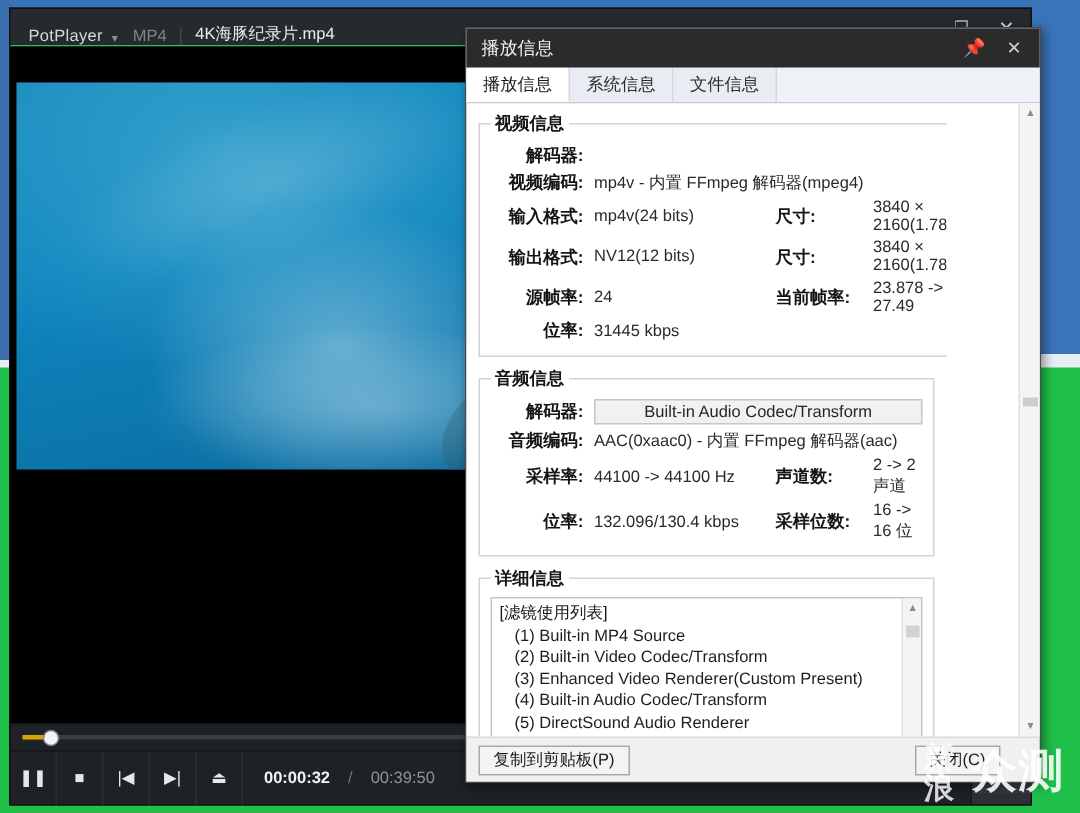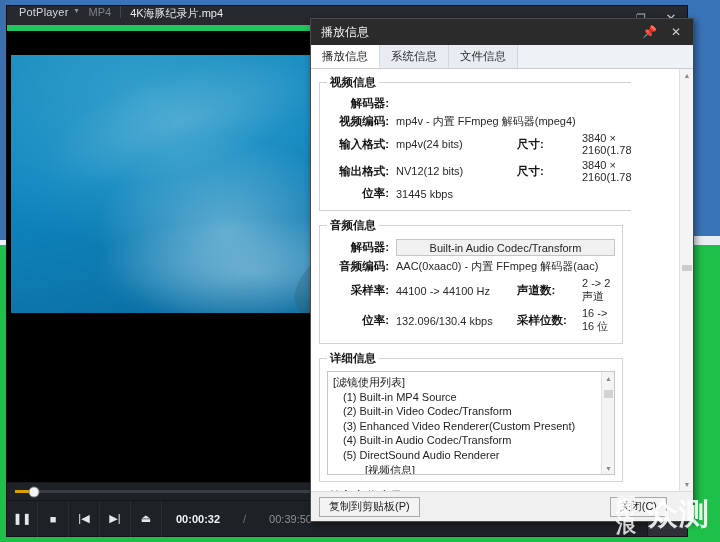--- a/index.html
+++ b/index.html
@@ -23,24 +23,24 @@
   
   #potplayer {
     position: absolute; left: 6px; top: 5px;
     width: 682px; height: 532px;
     background: #1b1d21;
     border: 1px solid #0e1013;
     display: flex; flex-direction: column;
   }
   .pp-titlebar {
     height: 25px; background: #26292e;
-    display: flex; align-items: flex-start;
+    display: flex; align-items: flex-end;
     color: #c7ccd1; font-size: 11px;
     position: relative; flex: none;
-    border-bottom: 6px solid #22c55e;
+    border-bottom: 1px solid #22c55e;
   }
   .pp-logo { padding: 0 6px 0 12px; color: #d6dade; letter-spacing: .2px; }
   .pp-caret { font-size: 8px; color: #8a9096; margin-right: 10px; }
   .pp-sep-v { width: 1px; height: 12px; background: #41464c; margin: 0 9px; }
   .pp-fmt { color: #7d848b; font-size: 11px; }
   .pp-fname { color: #e8ecef; font-size: 11px; font-weight: normal; }
   .pp-wbtns {
     position: absolute; right: 0; top: 0; height: 25px;
     display: flex; align-items: center;
   }
@@ -109,21 +109,21 @@
 
   .pp-controls {
     height: 36px; background:#1e2125; flex:none;
     display:flex; align-items:center; color:#cfd4d9;
     border-top:1px solid #15171a;
   }
   .pp-cbtn {
     width: 31px; height: 36px; display:flex; align-items:center; justify-content:center;
     border-right: 1px solid #2a2e33; font-size: 11px; color:#e4e8eb;
   }
-  .pp-time { padding-left: 14px; font-size: 11px; display:flex; gap:23px; align-items:center; }
+  .pp-time { padding-left: 14px; font-size: 11px; display:flex; gap:12px; align-items:center; }
   .pp-time .cur { color:#f0f3f5; font-weight:bold; }
   .pp-time .slash { color:#6e757b; }
   .pp-time .tot { color:#8b9298; }
 
   
   .pp-playlist {
     width: 40px; flex:none; background:#2d3035; border-left:1px solid #15171a;
     position: relative;
   }
   .pl-item {
@@ -336,20 +336,26 @@
           <span class="col2-val">3840 × 2160(1.78:1)</span>
         </div>
 
         <div class="row2">
           <span class="lbl">输出格式</span>
           <span class="first-val">NV12(12 bits)</span>
           <span class="col2-lbl">尺寸</span>
           <span class="col2-val">3840 × 2160(1.78:1)</span>
         </div>
 
+        <div class="row2">
+          <span class="lbl">源帧率</span>
+          <span class="first-val">24</span>
+          <span class="col2-lbl">当前帧率</span>
+          <span class="col2-val">23.878 -&gt; 27.49</span>
+        </div>
 
         <div class="row">
           <span class="lbl">位率</span>
           <span class="val">31445 kbps</span>
         </div>
       </fieldset>
 
       <fieldset>
         <legend>音频信息</legend>
 

